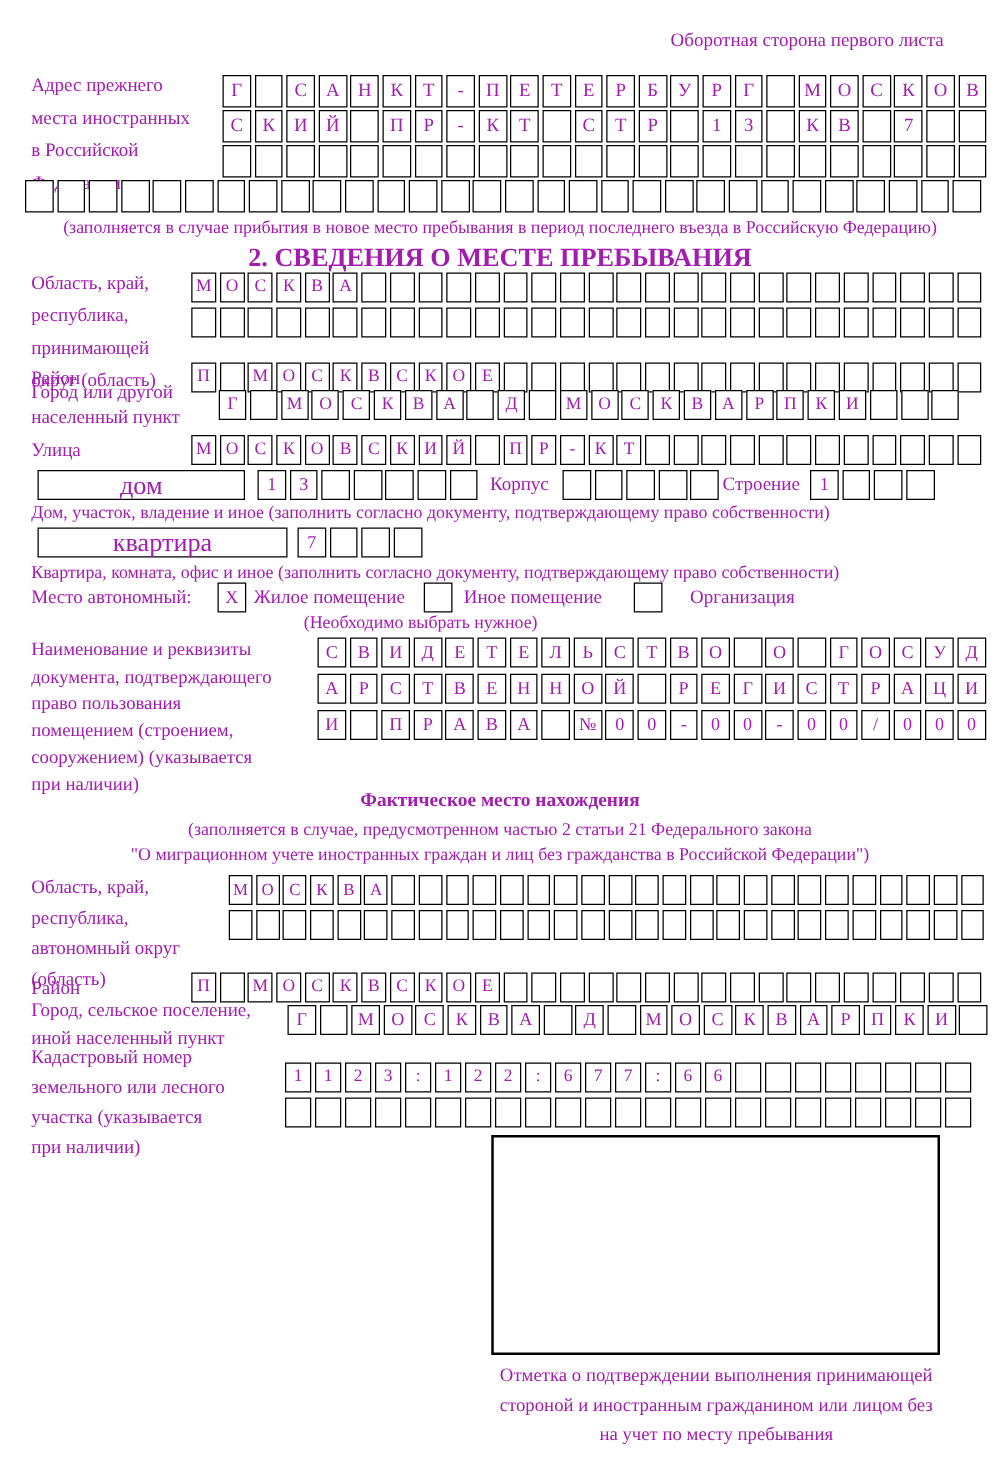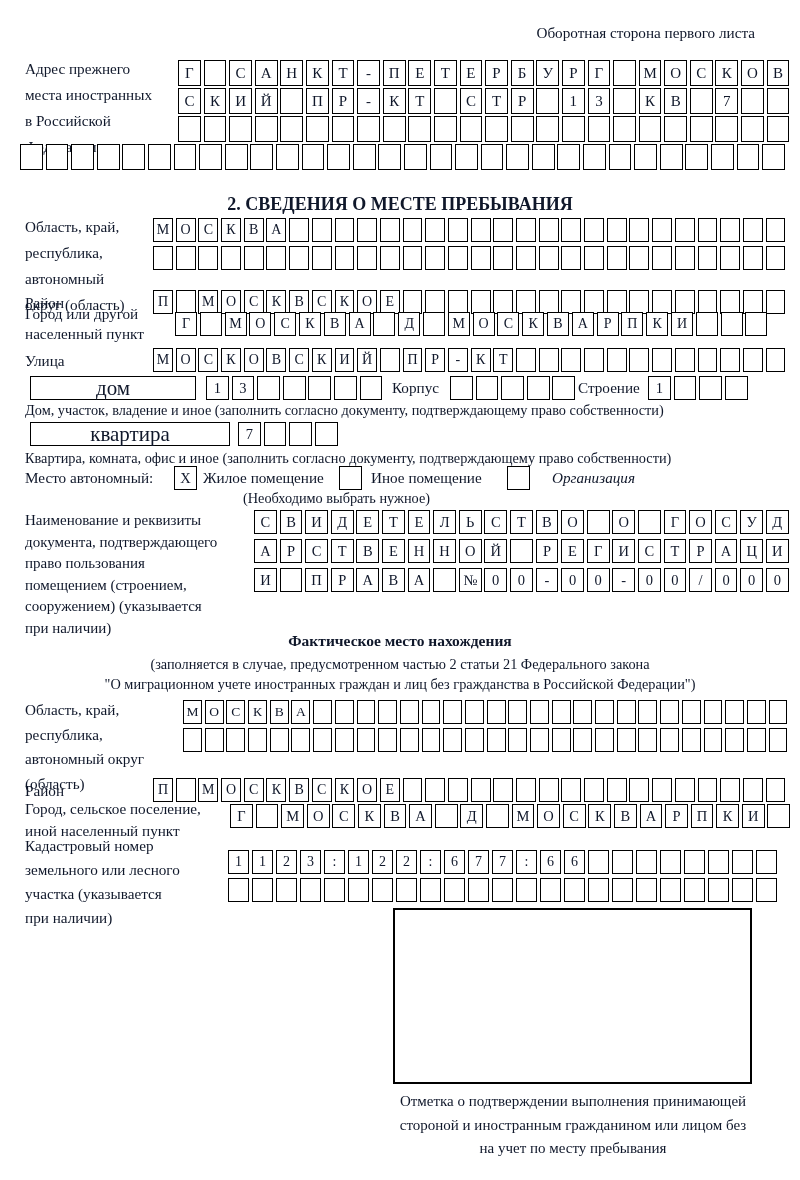--- a/index.html
+++ b/index.html
@@ -1,26 +1,26 @@
 <!DOCTYPE html>
 <html><head>
 <meta charset="utf-8">
 <style>
   html,body{margin:0;padding:0;background:#e8e8e8;}
   .page{
     position:relative;width:800px;height:1180px;background:#ffffff;
-    font-family:"Liberation Serif","DejaVu Serif",serif;color:#0f172a;
+    font-family:"Liberation Serif","DejaVu Serif",serif;color:#a21caf;
     overflow:hidden;margin:0 auto;
   }
   .abs{position:absolute;}
   .lbl{font-size:15.2px;line-height:26px;white-space:nowrap;}
   .lbl-tight{font-size:15px;line-height:21.5px;white-space:nowrap;}
   .note{font-size:14.3px;white-space:nowrap;}
   .center{left:0;width:800px;text-align:center;}
-  .title{font-weight:bold;font-size:18px;}
+  .title{font-weight:bold;font-size:21px;}
   .boxrow{position:absolute;display:flex;gap:2.8px;}
   .cell{
     border:1.8px solid #000;box-sizing:border-box;background:#fff;
     display:flex;align-items:center;justify-content:center;
     font-family:"Liberation Serif","DejaVu Serif",serif;
   }
   .cells-a .cell{width:22.8px;height:26px;font-size:15px;}   
   .cells-b .cell{width:19.9px;height:24px;font-size:14px;}   
   .cells-c .cell{width:22px;height:24px;font-size:14px;}     
   .cells-d .cell{width:22.8px;height:24px;font-size:14.5px;} 
@@ -151,27 +151,28 @@
       <span class="cell"></span>
       <span class="cell"></span>
       <span class="cell"></span>
       <span class="cell"></span>
       <span class="cell"></span>
       <span class="cell"></span>
       <span class="cell"></span>
       <span class="cell"></span>
     </div>
 
+  <div class="abs note center" style="top:174px;">(заполняется в случае прибытия в новое место пребывания в период последнего въезда в Российскую Федерацию)</div>
 
   <div class="abs title center" style="top:194px;">2. СВЕДЕНИЯ О МЕСТЕ ПРЕБЫВАНИЯ</div>
 
   <div class="abs lbl" style="left:25px;top:214px;">
     <div>Область, край,</div>
     <div>республика,</div>
-    <div>автономный</div>
+    <div>принимающей</div>
     <div>округ (область)</div>
   </div>
   <div class="boxrow cells-b" style="left:153px;top:218px;">
       <span class="cell">М</span>
       <span class="cell">О</span>
       <span class="cell">С</span>
       <span class="cell">К</span>
       <span class="cell">В</span>
       <span class="cell">А</span>
       <span class="cell"></span>
@@ -366,21 +367,21 @@
       <span class="cell">X</span>
     </div>
   <div class="abs lbl" style="left:203px;top:468px;line-height:20px;">Жилое помещение</div>
   <div class="boxrow cells-d" style="left:339px;top:466px;">
       <span class="cell"></span>
     </div>
   <div class="abs lbl" style="left:371px;top:468px;line-height:20px;">Иное помещение</div>
   <div class="boxrow cells-d" style="left:507px;top:466px;">
       <span class="cell"></span>
     </div>
-  <div class="abs lbl" style="left:552px;top:468px;line-height:20px;font-style:italic;">Организация</div>
+  <div class="abs lbl" style="left:552px;top:468px;line-height:20px;">Организация</div>
   <div class="abs note" style="left:243px;top:490px;">(Необходимо выбрать нужное)</div>
 
   <div class="abs lbl-tight" style="left:25px;top:510px;">
     <div>Наименование и реквизиты</div>
     <div>документа, подтверждающего</div>
     <div>право пользования</div>
     <div>помещением (строением,</div>
     <div>сооружением) (указывается</div>
     <div>при наличии)</div>
   </div>

